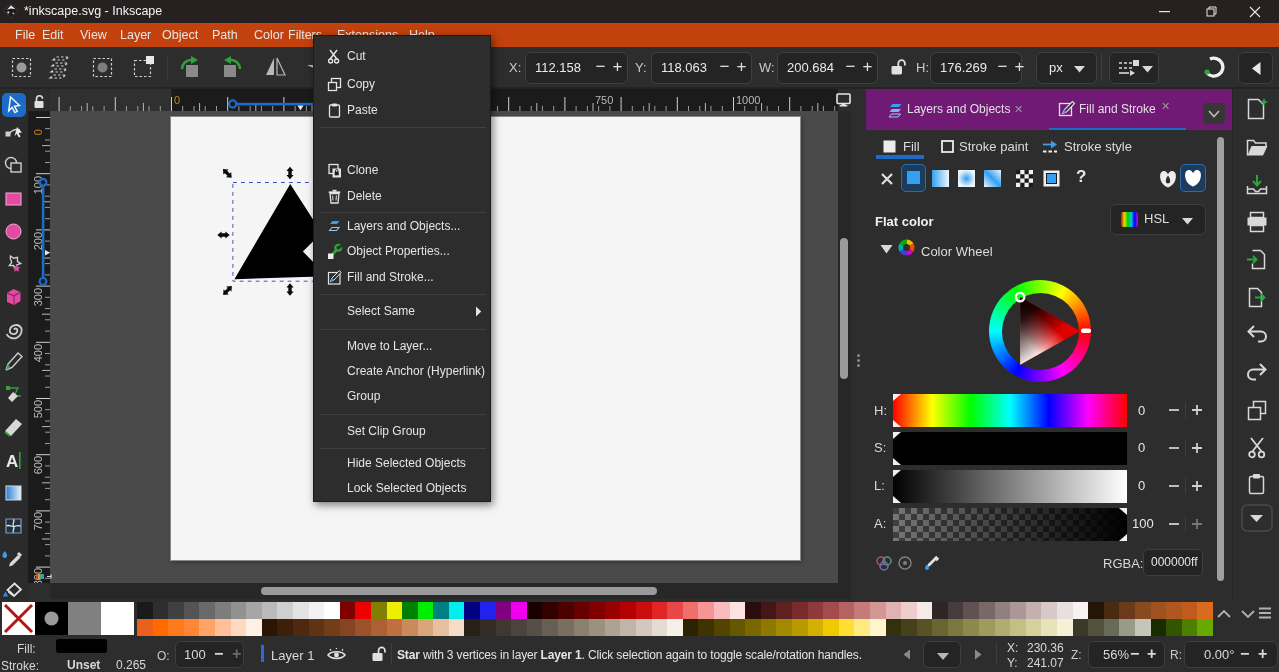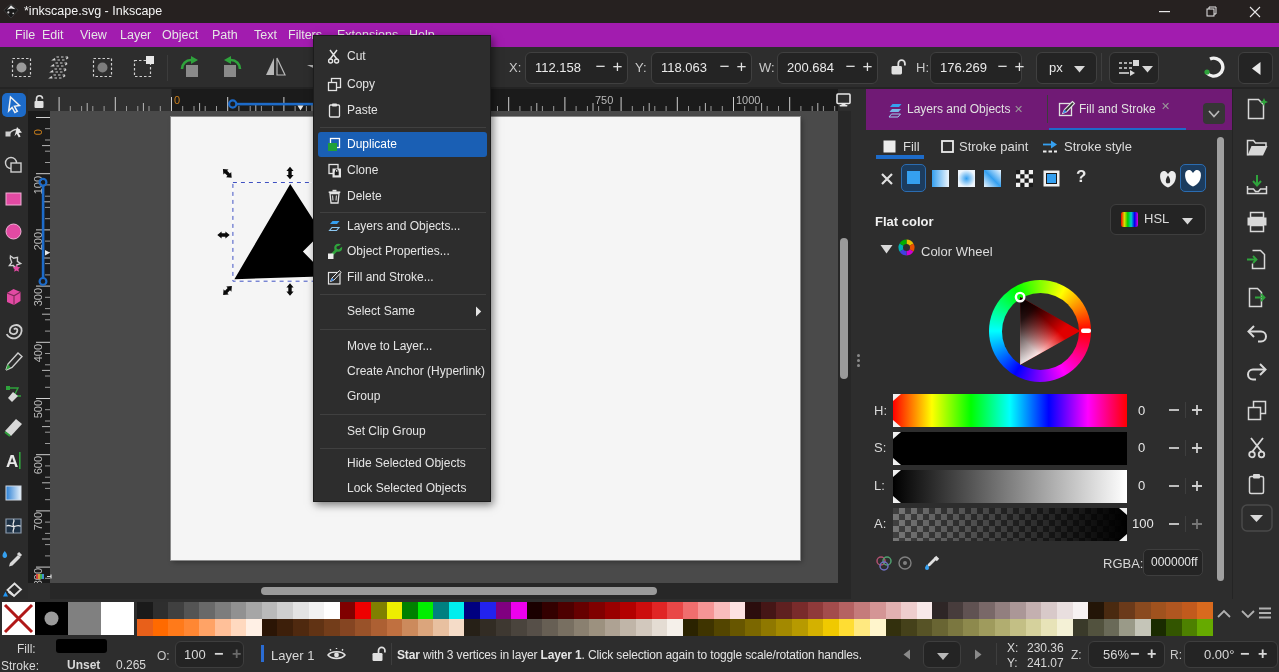--- a/index.html
+++ b/index.html
@@ -7,21 +7,21 @@
 body { font-family:"Liberation Sans", sans-serif; color:#dcdcdc; font-size:13px; }
 #root { position:absolute; top:0; left:0; width:1279px; height:672px; background:#2d2d2d;border-radius:9px; }
 .abs { position:absolute; }
 
 
 #titlebar { position:absolute; left:0; top:0; width:1279px; height:23px; background:#262120; color:#f0f0f0; }
 #titlebar .title { position:absolute; left:24px; top:4px; font-size:12.5px; color:#f5f5f5; }
 .winbtn { position:absolute; top:0; width:44px; height:23px; color:#e8e8e8; text-align:center; }
 
 
-#menubar { position:absolute; left:0; top:23px; width:1279px; height:24px; background:#a21caf; }
+#menubar { position:absolute; left:0; top:23px; width:1279px; height:24px; background:#c2410c; }
 #menubar span { position:absolute; top:5px; font-size:12.5px; color:#e6e6e6; }
 
 
 #toolbar { position:absolute; left:0; top:47px; width:1279px; height:42px; background:#2d2d2d; border-bottom:2px solid #242424; }
 .spinbox { position:absolute; top:5px; height:32px; background:#242424; border:1px solid #404040; border-radius:6px; color:#eaeaea; }
 .spinbox .val { position:absolute; left:9px; top:7px; font-size:13px; }
 .spinbox .minus, .spinbox .plus { position:absolute; top:0; width:17px; height:30px; font-size:17px; color:#e0e0e0; text-align:center; line-height:28px; }
 .tblabel { position:absolute; top:13px; font-size:13px; color:#c9c9c9; }
 
 
@@ -98,21 +98,21 @@
       </svg>
 </div>
 
 <div id="menubar">
   <span style="left:15px">File</span>
   <span style="left:42px">Edit</span>
   <span style="left:80px">View</span>
   <span style="left:120px">Layer</span>
   <span style="left:162px">Object</span>
   <span style="left:212px">Path</span>
-  <span style="left:254px">Text</span>
+  <span style="left:254px">Color</span>
   <span style="left:288px">Filters</span>
   <span style="left:337px">Extensions</span>
   <span style="left:409px">Help</span>
 </div>
 
 <div id="toolbar">
   <svg class="abs" style="left:0;top:0" width="510" height="40" viewBox="0 0 510 40">
     <g fill="none" stroke="#cfcfcf" stroke-width="1.2" stroke-dasharray="2.5 2">
       <rect x="12.5" y="11.5" width="18" height="18"></rect>
       <rect x="93.5" y="11.5" width="18" height="18"></rect>
@@ -922,27 +922,20 @@
         <span class="txt">Paste</span>
       </div>
   <div class="mi" style="top:36px">
         <svg class="micon" viewBox="0 0 17 17">
           <rect x="5.5" y="2.5" width="9" height="9" fill="none" stroke="#e4e4e4" stroke-width="1.3"></rect>
           <rect x="2.5" y="6.5" width="8" height="8" fill="#2d2d2d" stroke="#e4e4e4" stroke-width="1.3"></rect>
         </svg>
         <span class="txt">Copy</span>
       </div>
   <div class="msep" style="top:91px"></div>
-  <div class="mi hl" style="top:96px">
-        <svg class="micon" viewBox="0 0 17 17">
-          <rect x="4.5" y="2.5" width="9" height="9" fill="none" stroke="#ffffff" stroke-width="1.3"></rect>
-          <rect x="2" y="7" width="9" height="8" fill="#21a038"></rect>
-        </svg>
-        <span class="txt">Duplicate</span>
-      </div>
   <div class="mi" style="top:122px">
         <svg class="micon" viewBox="0 0 17 17">
           <rect x="3" y="2.5" width="9" height="9" fill="none" stroke="#e4e4e4" stroke-width="1.3"></rect>
           <rect x="6.5" y="6.5" width="8.5" height="9" fill="#e4e4e4"></rect>
           <rect x="8.7" y="9.7" width="4" height="3.6" fill="#1a1a1a"></rect>
           <path d="M9.5 10 v-1.3 a1.2 1.2 0 0 1 2.4 0 V10" stroke="#1a1a1a" fill="none" stroke-width="1"></path>
         </svg>
         <span class="txt">Clone</span>
       </div>
   <div class="mi" style="top:148px">

